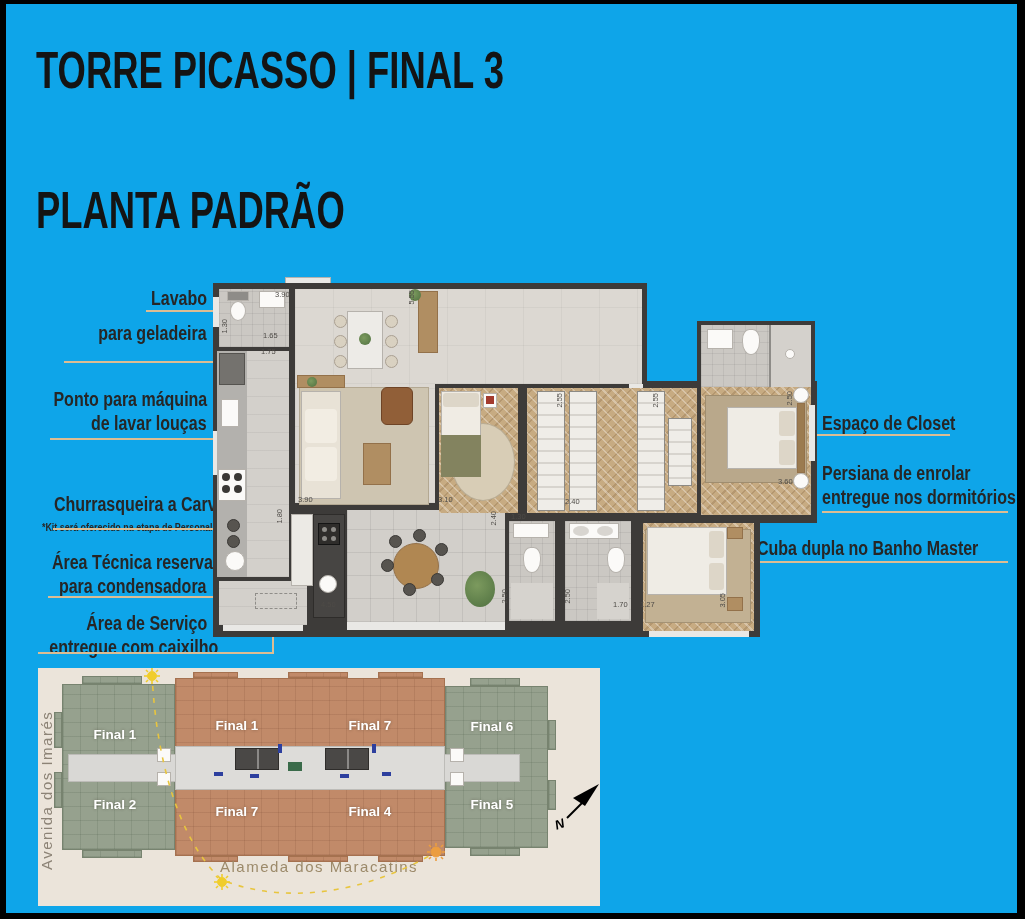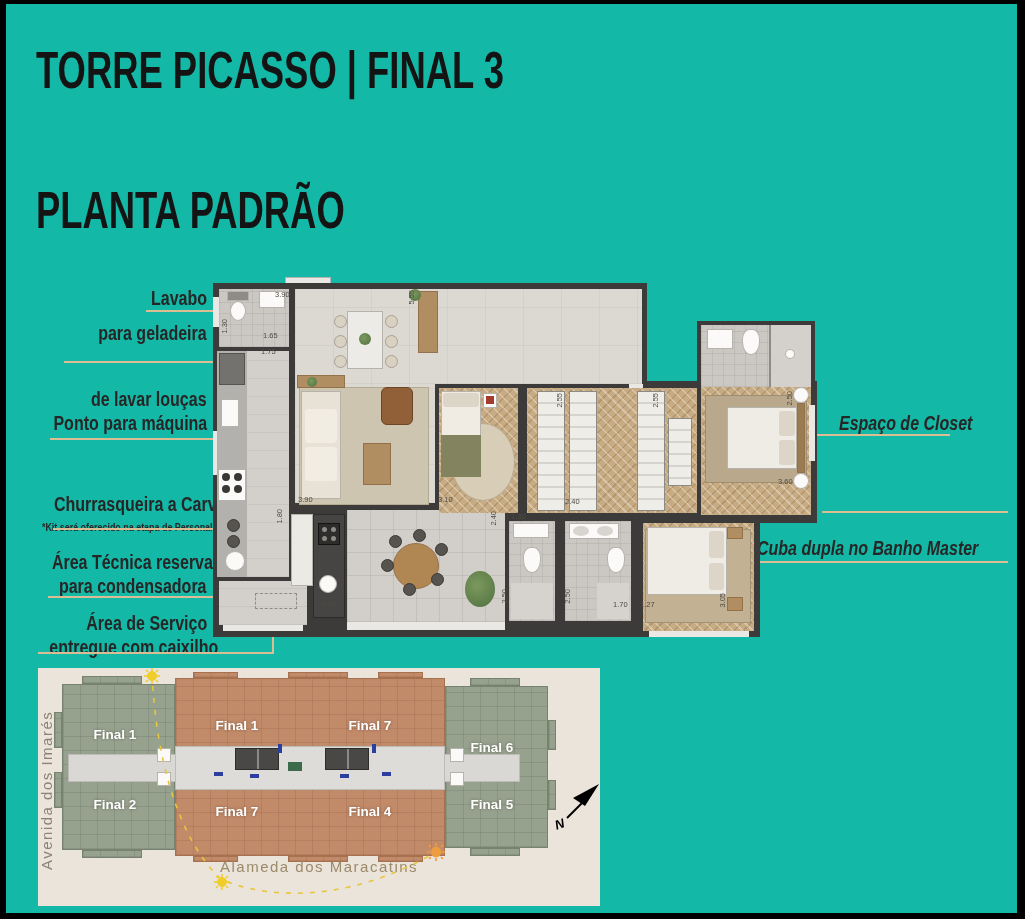--- a/index.html
+++ b/index.html
@@ -1,31 +1,31 @@
 <!DOCTYPE html>
 <html><head>
 <meta charset="utf-8">
 <style>
   html,body{margin:0;padding:0;background:#fff;font-family:"Liberation Sans",sans-serif;}
-  .page{position:relative;width:1025px;height:919px;background:#14b8a6;overflow:hidden;}
+  .page{position:relative;width:1025px;height:919px;background:#0ea5e9;overflow:hidden;}
   .frame{position:absolute;background:#000;}
   .abs{position:absolute;}
 
   
   .title-line{position:absolute;left:36px;white-space:nowrap;color:#141414;font-weight:bold;}
   .title-line>span{display:inline-block;transform:scaleX(.70);transform-origin:0 50%;font-size:52px;letter-spacing:0px;line-height:1;}
   sup{font-size:60%;vertical-align:super;}
 
   
   .co{position:absolute;font-weight:bold;color:#262626;}
   .co .ln{display:block;line-height:23px;white-space:nowrap;}
   .co .ln>span{display:inline-block;font-size:20px;transform:scaleX(.80);}
   .co-l{text-align:right;}
   .co-l .ln>span{transform-origin:100% 50%;}
-  .co-r{text-align:center;font-style:italic;}
+  .co-r{text-align:left;}
   .co-r .ln>span{transform-origin:0 50%;}
   .co .note{display:block;white-space:nowrap;}
   .co .note>span{display:inline-block;font-size:10.5px;font-weight:bold;transform:scaleX(.85);transform-origin:100% 50%;}
   .leader{position:absolute;height:2px;background:#dcbd93;}
   .leader.v{width:2px;height:auto;}
 
   
   .plan{position:absolute;left:213px;top:281px;width:602px;height:357px;}
   .wall{position:absolute;background:#3d3b39;}
   .fl{position:absolute;}
@@ -77,22 +77,22 @@
     <span class="ln"><span>Lavabo</span></span>
     </div>
   <div class="leader" style="left:146px;top:310px;width:67px"></div>
 
   <div class="co co-l" style="left:7px;top:322px;width:200px">
     <span class="ln"><span>para geladeira</span></span>
     </div>
   <div class="leader" style="left:64px;top:361px;width:172px"></div>
 
   <div class="co co-l" style="left:7px;top:388px;width:200px">
+    <span class="ln"><span>Ponto para máquina</span></span>
     <span class="ln"><span>de lavar louças</span></span>
-    <span class="ln"><span>Ponto para máquina</span></span>
     </div>
   <div class="leader" style="left:50px;top:438px;width:186px"></div>
 
   <div class="co co-l" style="left:7px;top:493px;width:200px">
     <span class="ln"><span>Churrasqueira a Carvão*</span></span>
     <span class="note"><span>*Kit será oferecido na etapa de Personal Home</span></span>
     </div>
   <div class="leader" style="left:53px;top:528px;width:281px"></div>
 
   <div class="co co-l" style="left:7px;top:551px;width:200px">
@@ -106,20 +106,24 @@
     <span class="ln"><span>entregue com caixilho</span></span>
     </div>
   <div class="leader" style="left:38px;top:652px;width:236px"></div>
   <div class="leader v" style="left:272px;top:530px;height:123px"></div>
 
   <div class="co co-r" style="left:822px;top:412px;width:200px">
     <span class="ln"><span>Espaço de Closet</span></span>
     </div>
   <div class="leader" style="left:617px;top:434px;width:333px"></div>
 
+  <div class="co co-r" style="left:822px;top:462px;width:200px">
+    <span class="ln"><span>Persiana de enrolar</span></span>
+    <span class="ln"><span>entregue nos dormitórios</span></span>
+    </div>
   <div class="leader" style="left:822px;top:511px;width:186px"></div>
 
   <div class="co co-r" style="left:757px;top:537px;width:260px">
     <span class="ln"><span>Cuba dupla no Banho Master</span></span>
     </div>
   <div class="leader" style="left:756px;top:561px;width:252px"></div>
   <div class="leader" style="left:490px;top:603px;width:190px"></div>
 
   <div class="plan">
 
@@ -306,21 +310,21 @@
     <div class="bluetick" style="left:344px;top:104px;width:9px;height:4px"></div>
     <div class="bluetick" style="left:240px;top:76px;width:4px;height:9px"></div>
     <div class="bluetick" style="left:334px;top:76px;width:4px;height:9px"></div>
 
     <div class="final-label" style="left:77px;top:66px">Final 1</div>
     <div class="final-label" style="left:77px;top:136px">Final 2</div>
     <div class="final-label" style="left:199px;top:57px">Final 1</div>
     <div class="final-label" style="left:199px;top:143px">Final 7</div>
     <div class="final-label" style="left:332px;top:57px">Final 7</div>
     <div class="final-label" style="left:332px;top:143px">Final 4</div>
-    <div class="final-label" style="left:454px;top:79px">Final 6</div>
+    <div class="final-label" style="left:454px;top:58px">Final 6</div>
     <div class="final-label" style="left:454px;top:136px">Final 5</div>
 
     <div class="street-v" style="left:0px;top:32px;height:170px">Avenida dos Imarés</div>
     <div class="street-h" style="left:182px;top:190px">Alameda dos Maracatins</div>
 
     <svg class="abs" style="left:0;top:0" width="562" height="238">
       <path d="M114,6 C118,90 140,172 184,212 C250,238 330,224 398,184" fill="none" stroke="#e8c53e" stroke-width="1.6" stroke-dasharray="5,7"></path>
       <g stroke="#f0cd2b" fill="#f0cd2b">
         <circle cx="114" cy="8" r="4.5"></circle>
         <g stroke-width="1.6">

